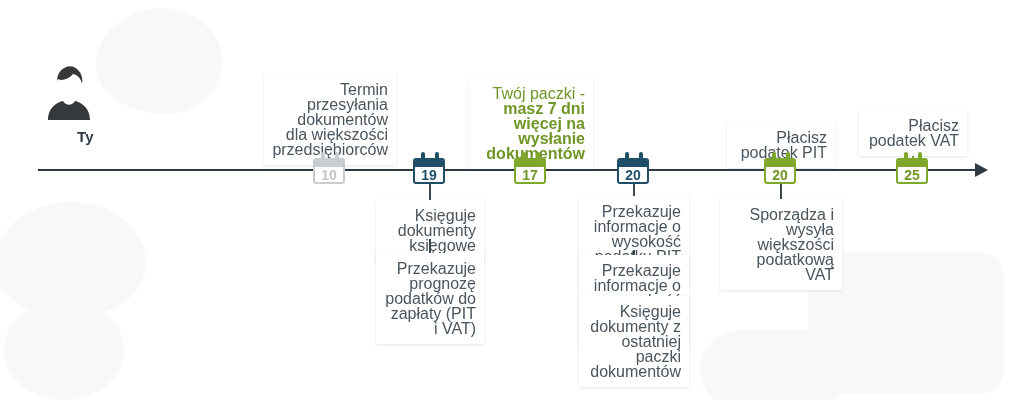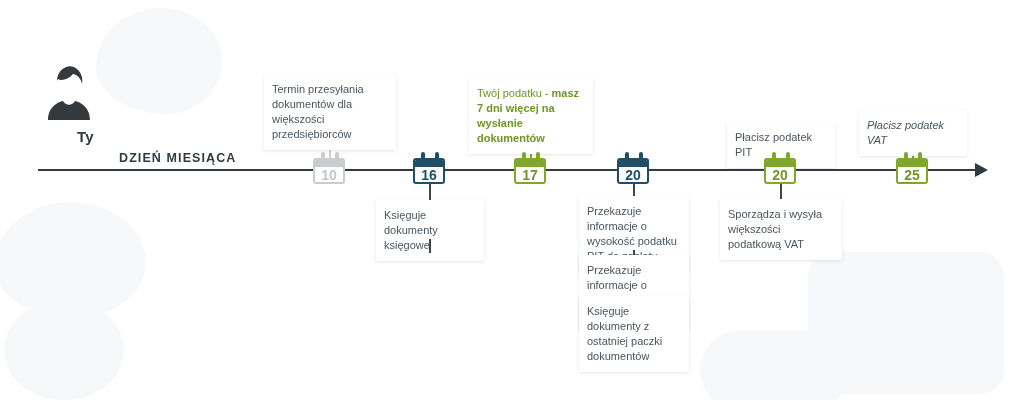--- a/index.html
+++ b/index.html
@@ -47,21 +47,21 @@
   .m-green .cal .num{color:#6f9626;} .m-green .ring{background:#7fa82b;}
 
   
   .conn{position:absolute;width:2px;background:#3b4650;}
   .conn.grey{background:#cdd1d4;}
   .conn.green{background:#7fa82b;}
 
   
   .box{position:absolute;box-sizing:border-box;background:#ffffff;
        box-shadow:0 1px 3px rgba(40,50,60,.13);
-       font-size:11px;line-height:15px;text-align:left;color:#4a555e;
+       font-size:16px;line-height:15px;text-align:right;color:#4a555e;
        padding:8px 8px;transform:translateX(-50%);}
   .box.green-text{color:#6f9626;}
   .box.green-text b{color:#6f9626;font-weight:700;}
 </style>
 </head>
 <body>
 
 <div class="blob" id="blob-top-left"></div>
 <div class="blob" id="blob-mid-left"></div>
 <div class="blob" id="blob-bottom-left"></div>
@@ -71,48 +71,48 @@
 <div class="stage">
 
   <div id="timeline-axis"></div>
   <div id="timeline-arrow"></div>
 
   <svg id="person-icon" viewBox="0 0 50 62">
     <path d="M13 19 C13 7,24 2,30 5 C38 9,39 17,38 22 C37 17,34 13,29 12 C24 18,17 19,14 17 Z" fill="#35393c"></path>
     <path d="M4 58 C4 45,14 40,19 39 C22 44,28 44,31 39 C36 40,46 45,46 58 Z" fill="#35393c"></path>
   </svg>
   <div id="person-label">Ty</div>
-  <div id="axis-label">DZIEŃ MIESIĄCA</div>
 
   <div class="conn grey" style="left:329px;top:120px;width:2px;height:45px;"></div>
   <div class="box" style="left:330px;top:74px;width:132px;margin-left:-66px;transform:none;">Termin przesyłania dokumentów dla większości przedsiębiorców</div>
   <div class="marker m-grey" style="left:330px;top:152px;">
     <span class="ring l"></span>
     <span class="ring r"></span>
     <div class="cal">
       <div class="band"></div>
       <span class="num">10</span>
     </div>
   </div>
 
   <div class="marker m-blue" style="left:430px;top:152px;">
     <span class="ring l"></span>
     <span class="ring r"></span>
     <div class="cal">
       <div class="band"></div>
-      <span class="num">16</span>
+      <span class="num">19</span>
     </div>
   </div>
   <div class="conn" style="left:429px;top:184px;height:16px;"></div>
   <div class="box" style="left:430px;top:200px;width:108px;">Księguje dokumenty księgowe</div>
   <div class="conn" style="left:429px;top:239px;height:14px;"></div>
+  <div class="box" style="left:430px;top:253px;width:108px;">Przekazuje prognozę podatków do zapłaty (PIT i VAT)</div>
 
   <div class="conn green" style="left:530px;top:123px;height:42px;"></div>
   <div class="box green-text" style="left:531px;top:78px;width:124px;">
-    <span>Twój podatku - </span><b>masz 7 dni więcej na wysłanie dokumentów</b>
+    <span>Twój paczki - </span><b>masz 7 dni więcej na wysłanie dokumentów</b>
   </div>
   <div class="marker m-green" style="left:531px;top:152px;">
     <span class="ring l"></span>
     <span class="ring r"></span>
     <div class="cal">
       <div class="band"></div>
       <span class="num">17</span>
     </div>
   </div>
 
@@ -138,21 +138,21 @@
     <span class="ring r"></span>
     <div class="cal">
       <div class="band"></div>
       <span class="num">20</span>
     </div>
   </div>
   <div class="conn" style="left:780px;top:184px;height:15px;"></div>
   <div class="box" style="left:781px;top:199px;width:122px;">Sporządza i wysyła większości podatkową VAT</div>
 
   <div class="conn green" style="left:912px;top:128px;height:38px;"></div>
-  <div class="box" style="left:913px;top:110px;width:108px;font-style:italic;">Płacisz podatek VAT</div>
+  <div class="box" style="left:913px;top:110px;width:108px;">Płacisz podatek VAT</div>
   <div class="marker m-green" style="left:913px;top:152px;">
     <span class="ring l"></span>
     <span class="ring r"></span>
     <div class="cal">
       <div class="band"></div>
       <span class="num">25</span>
     </div>
   </div>
 
 </div>

